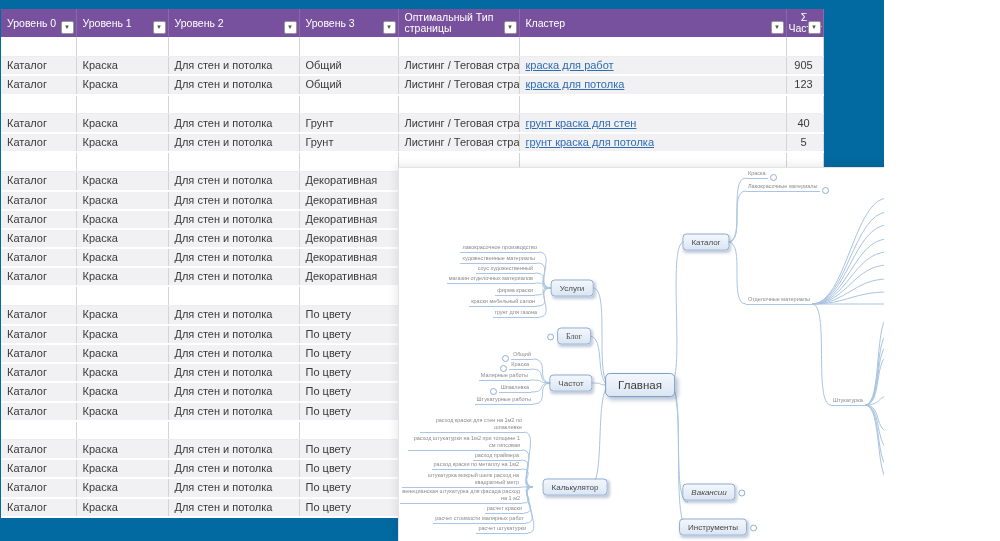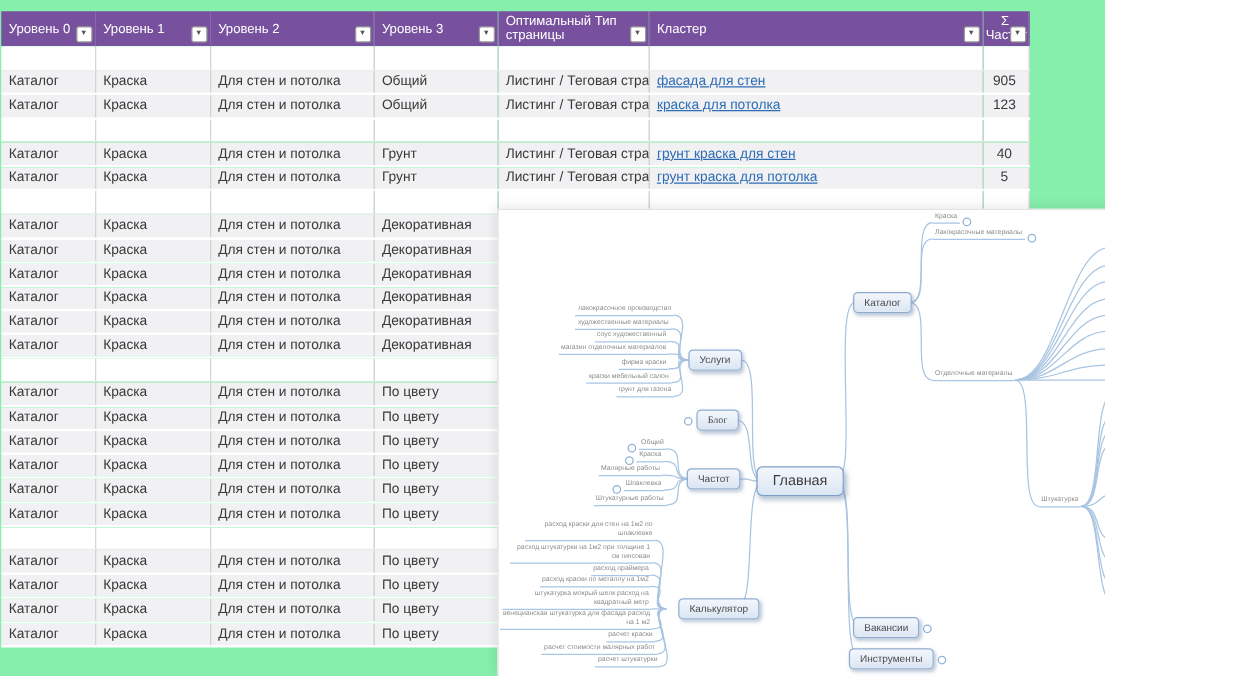--- a/index.html
+++ b/index.html
@@ -2,21 +2,21 @@
 <html style="--c-header: #77519d; --c-header-text: #ffffff; --c-row: #f1f0f2; --c-link: #2e6db5; --c-cell: #3a3a3a; --c-line: #a9c4e1; --c-node-border: #8fabcf; --c-node-top: #f3f7fc; --c-node-bot: #dbe6f3; --c-leaf: #8a8a8a; --c-underline: #a9c6e8;"><head>
 <meta charset="utf-8">
 <style>
   :root{
     --c-header:#77519d; --c-header-text:#fff; --c-row:#f1f0f2; --c-link:#2e6db5;
     --c-cell:#3a3a3a; --c-line:#a9c4e1; --c-node-border:#8fabcf;
     --c-node-top:#f3f7fc; --c-node-bot:#dbe6f3; --c-leaf:#8a8a8a; --c-underline:#a9c6e8;
   }
   html,body{margin:0;padding:0;}
   body{font-family:"Liberation Sans","DejaVu Sans",sans-serif;background:#fff;}
-  #stage{position:relative;width:884px;height:541px;background:#86efac;overflow:hidden;}
+  #stage{position:relative;width:884px;height:541px;background:#0369a1;overflow:hidden;}
 
   
   #table-wrap{position:absolute;left:1px;top:9px;width:822px;}
   table{border-collapse:collapse;table-layout:fixed;width:822px;}
   col.c0{width:75px}col.c1{width:92px}col.c2{width:131px}col.c3{width:99px}
   col.c4{width:121px}col.c5{width:267px}col.c6{width:37px}
   th{background:var(--c-header);color:var(--c-header-text);font-size:10.5px;font-weight:normal;
      text-align:left;vertical-align:middle;height:24px;padding:2px 3px 2px 6px;position:relative;
      white-space:pre-line;line-height:11px;border-right:1px solid #8a68ab;}
   th.sigma{text-align:center;padding-left:2px;}
@@ -91,21 +91,21 @@
             <td></td>
             <td></td>
             <td class="freq"></td>
           </tr>
           <tr class="data">
             <td>Каталог</td>
             <td>Краска</td>
             <td>Для стен и потолка</td>
             <td>Общий</td>
             <td>Листинг / Теговая страница</td>
-            <td><a class="cluster-link">фасада для стен</a></td>
+            <td><a class="cluster-link">краска для работ</a></td>
             <td class="freq">905</td>
           </tr>
           <tr class="data">
             <td>Каталог</td>
             <td>Краска</td>
             <td>Для стен и потолка</td>
             <td>Общий</td>
             <td>Листинг / Теговая страница</td>
             <td><a class="cluster-link">краска для потолка</a></td>
             <td class="freq">123</td>
@@ -372,21 +372,21 @@
         <path d="M 522 282 C 540 282, 524 277, 542 277" fill="none" stroke="#a9c4e1" stroke-width="1"></path>
         <path d="M 522 282 C 540 282, 524 290, 542 290" fill="none" stroke="#a9c4e1" stroke-width="1"></path>
       </svg>
     <div id="map-nodes">
         <div class="mm-box mm-center" style="left: 241px; top: 217px;">Главная</div>
         <div class="mm-box" style="left: 307px; top: 74px;">Каталог</div>
         <div class="mm-box" style="left: 173px; top: 120px;">Услуги</div>
         <div class="mm-box" style="left: 175px; top: 168px; font-family: Liberation Serif, serif;">Блог<span class="mm-badge L"></span></div>
         <div class="mm-box" style="left: 172px; top: 215px;">Частот</div>
         <div class="mm-box" style="left: 176px; top: 319px;">Калькулятор</div>
-        <div class="mm-box" style="left: 310px; top: 334px;">Вакансии<span class="mm-badge R"></span></div>
+        <div class="mm-box" style="left: 310px; top: 324px; font-style: italic;">Вакансии<span class="mm-badge R"></span></div>
         <div class="mm-box" style="left: 314px; top: 359px;">Инструменты<span class="mm-badge R"></span></div>
         <div class="mm-leaf L" style="right: 462px; top: 85px;">лакокрасочное производство</div>
         <div class="mm-leaf L" style="right: 464px; top: 96px;">художественные материалы</div>
         <div class="mm-leaf L" style="right: 466px; top: 106px;">соус художественный</div>
         <div class="mm-leaf L" style="right: 466px; top: 116px;">магазин отделочных материалов</div>
         <div class="mm-leaf L" style="right: 466px; top: 128px;">фирма краски</div>
         <div class="mm-leaf L" style="right: 464px; top: 139px;">краски мебельный салон</div>
         <div class="mm-leaf L" style="right: 462px; top: 150px;">грунт для газона</div>
         <div class="mm-leaf L" style="right: 468px; top: 192px;">Общий<span class="mm-badge L"></span></div>
         <div class="mm-leaf L" style="right: 470px; top: 202px;">Краска<span class="mm-badge L"></span></div>

